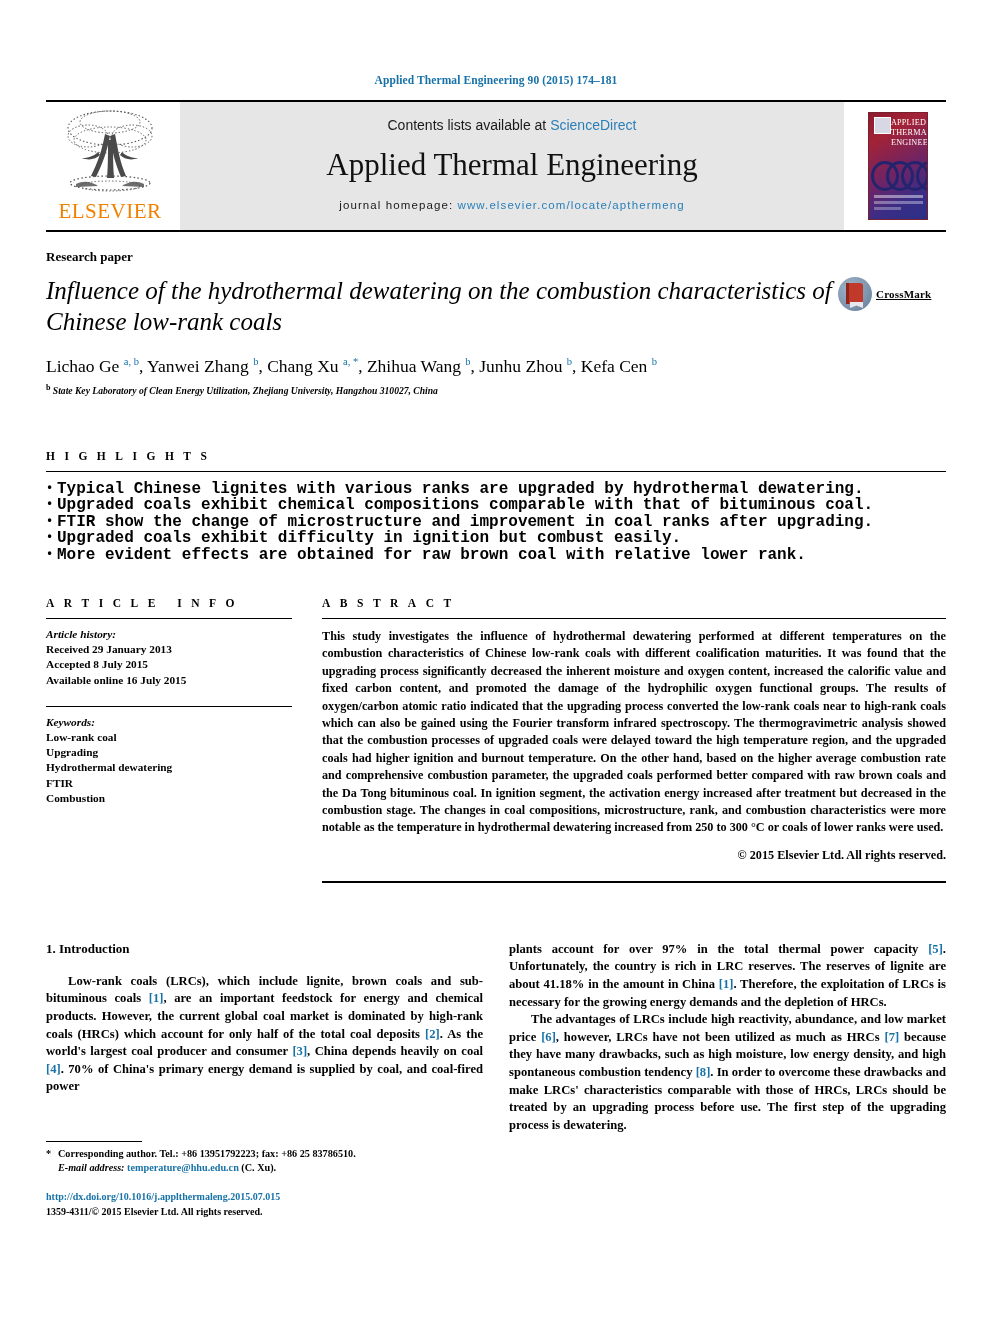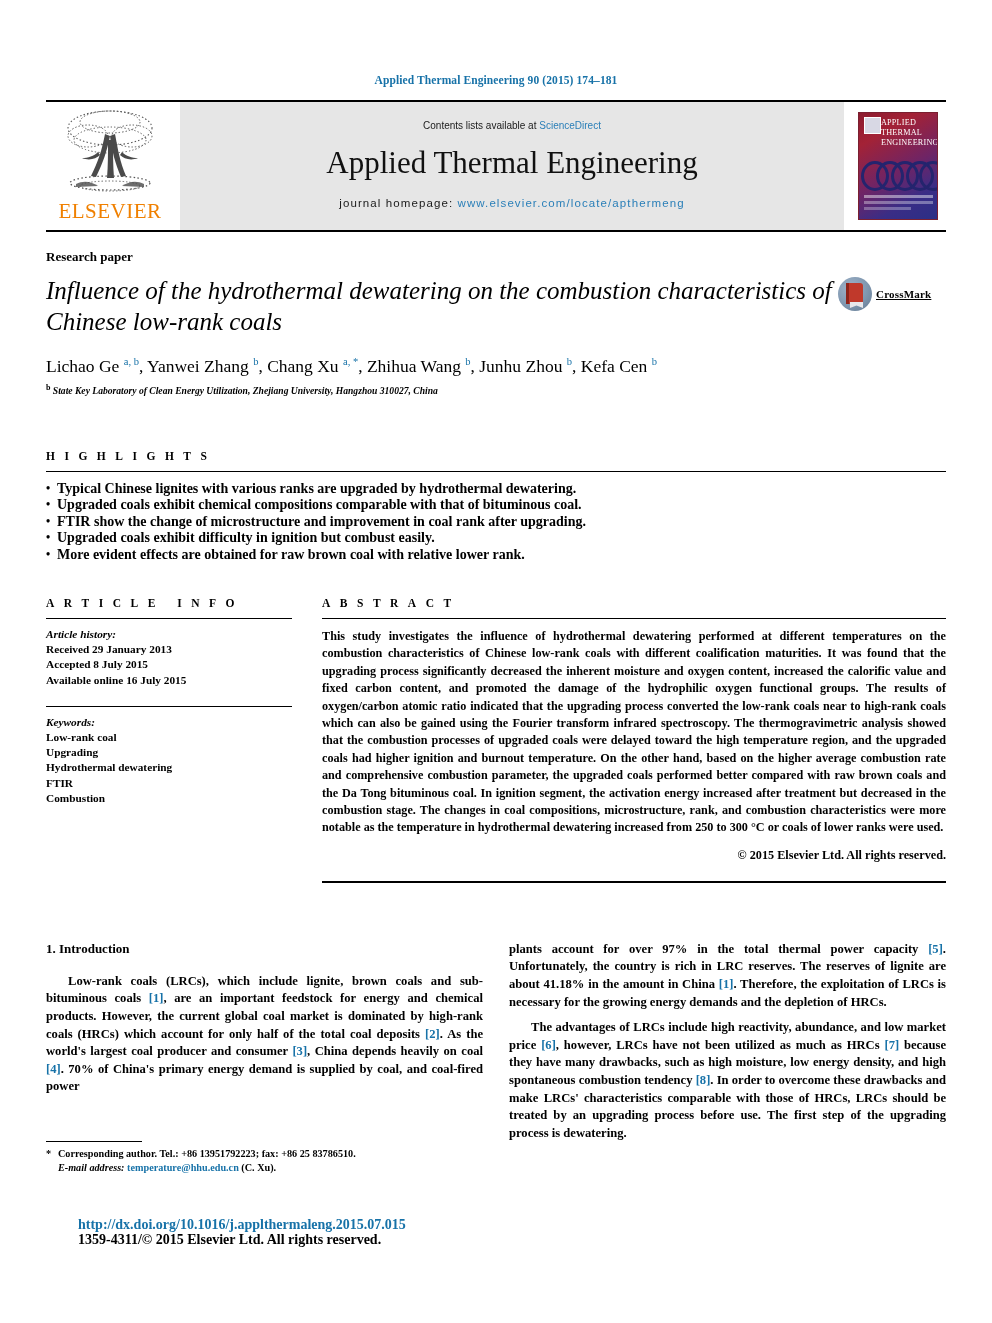--- a/index.html
+++ b/index.html
@@ -67,21 +67,21 @@
     margin-right: 6px;
     display: flex;
     flex-direction: column;
     align-items: center;
     justify-content: center;
     padding: 6px 0 10px 0;
     box-sizing: border-box;
   }
   .contents-line {
     font-family: "Liberation Sans", sans-serif;
-    font-size: 10px;
+    font-size: 14px;
     color: #1a1a1a;
   }
   .contents-line .sd { color: #2a7fb8; }
   .journal-title {
     font-family: "Liberation Serif", serif;
     font-size: 31px;
     margin: 14px 0 16px 0;
     color: #111;
   }
   .homepage-line {
@@ -92,21 +92,21 @@
   }
   .homepage-line .url { color: #2a7fb8; }
   .cover-cell {
     width: 96px;
     flex: 0 0 96px;
     display: flex;
     align-items: center;
     justify-content: center;
   }
   .cover {
-    width: 80px;
+    width: 60px;
     height: 108px;
     position: relative;
     background: linear-gradient(150deg,#8c1b2e 0%, #a32236 22%, #6e2466 55%, #3a2d86 78%, #2b2f86 100%);
     border: 1px solid #7a1f30;
     box-sizing: border-box;
     overflow: hidden;
   }
   .cover .els-box {
     position:absolute; left:5px; top:4px; width:15px; height:15px;
     background:#d8d8e4; border:1px solid #ffffff;
@@ -207,25 +207,26 @@
   
   .sec-head {
     font-size: 11.5px;
     font-weight: bold;
     letter-spacing: 3.6px;
   }
   .highlights { margin-top: 52px; }
   .rule-thin { border-top: 1px solid #000; margin-top: 9px; }
   .hl-list { list-style: none; margin: 9px 0 0 0; padding: 0; }
   .hl-list li {
-    font-size: 14px;
+    font-size: 16px;
     font-weight: bold;
     line-height: 16.5px;
     padding-left: 11px;
     position: relative;
+    font-family: Liberation Mono, monospace;
   }
   .hl-list li:before {
     content: "\2022";
     position: absolute; left: 0; top: -1px;
     font-size: 12px;
   }
 
   
   .info-abstract {
     margin-top: 34px;
@@ -268,21 +269,21 @@
     margin: 0 0 16px 0;
   }
   p.body-p {
     font-size: 12.6px;
     line-height: 17.6px;
     font-weight: bold;
     text-align: justify;
     margin: 0;
     text-indent: 22px;
   }
-  p.body-p + p.body-p { margin-top: 8px; }
+  p.body-p + p.body-p { margin-top: 0; }
   .cite { color: #1772a8; }
 
   
   .footnote {
     position: absolute;
     left: 0;
     bottom: 96px;
     width: 437px;
   }
   .fn-rule { border-top: 1px solid #000; width: 96px; margin-bottom: 5px; }
@@ -292,26 +293,25 @@
     line-height: 14px;
     padding-left: 12px;
     position: relative;
   }
   .fn-line .star { position: absolute; left: 0; top: 0; }
   .fn-line .ital { font-style: italic; }
   .link { color: #1772a8; }
   .doi-block {
     position: absolute;
     left: 0;
-    bottom: 24px;
+    bottom: 52px;
     width: 437px;
-    font-size: 14px;
+    font-size: 10px;
     font-weight: bold;
     line-height: 15px;
-    margin-left: 32px;
   }
   .doi-block .doi { color: #1772a8; }
 </style>
 </head>
 <body>
 
 <div class="page">
 
   <div class="running-head">Applied Thermal Engineering 90 (2015) 174–181</div>
 
@@ -388,21 +388,21 @@
 
   <div class="authors">Lichao Ge <sup>a, b</sup>, Yanwei Zhang <sup>b</sup>, Chang Xu <sup>a, *</sup>, Zhihua Wang <sup>b</sup>, Junhu Zhou <sup>b</sup>, Kefa Cen <sup>b</sup></div>
   <div class="affil"><sup>b</sup> State Key Laboratory of Clean Energy Utilization, Zhejiang University, Hangzhou 310027, China</div>
 
   <div class="highlights">
     <div class="sec-head">H I G H L I G H T S</div>
     <div class="rule-thin"></div>
     <ul class="hl-list">
         <li>Typical Chinese lignites with various ranks are upgraded by hydrothermal dewatering.</li>
         <li>Upgraded coals exhibit chemical compositions comparable with that of bituminous coal.</li>
-        <li>FTIR show the change of microstructure and improvement in coal rank after upgrading.</li>
+        <li>FTIR show the change of microstructure and improvement in coal ranks after upgrading.</li>
         <li>Upgraded coals exhibit difficulty in ignition but combust easily.</li>
         <li>More evident effects are obtained for raw brown coal with relative lower rank.</li>
       </ul>
   </div>
 
   <div class="info-abstract">
     <div class="info-col">
       <div class="sec-head">A R T I C L E   I N F O</div>
       <div class="rule-med"></div>
       <div class="info-body">

